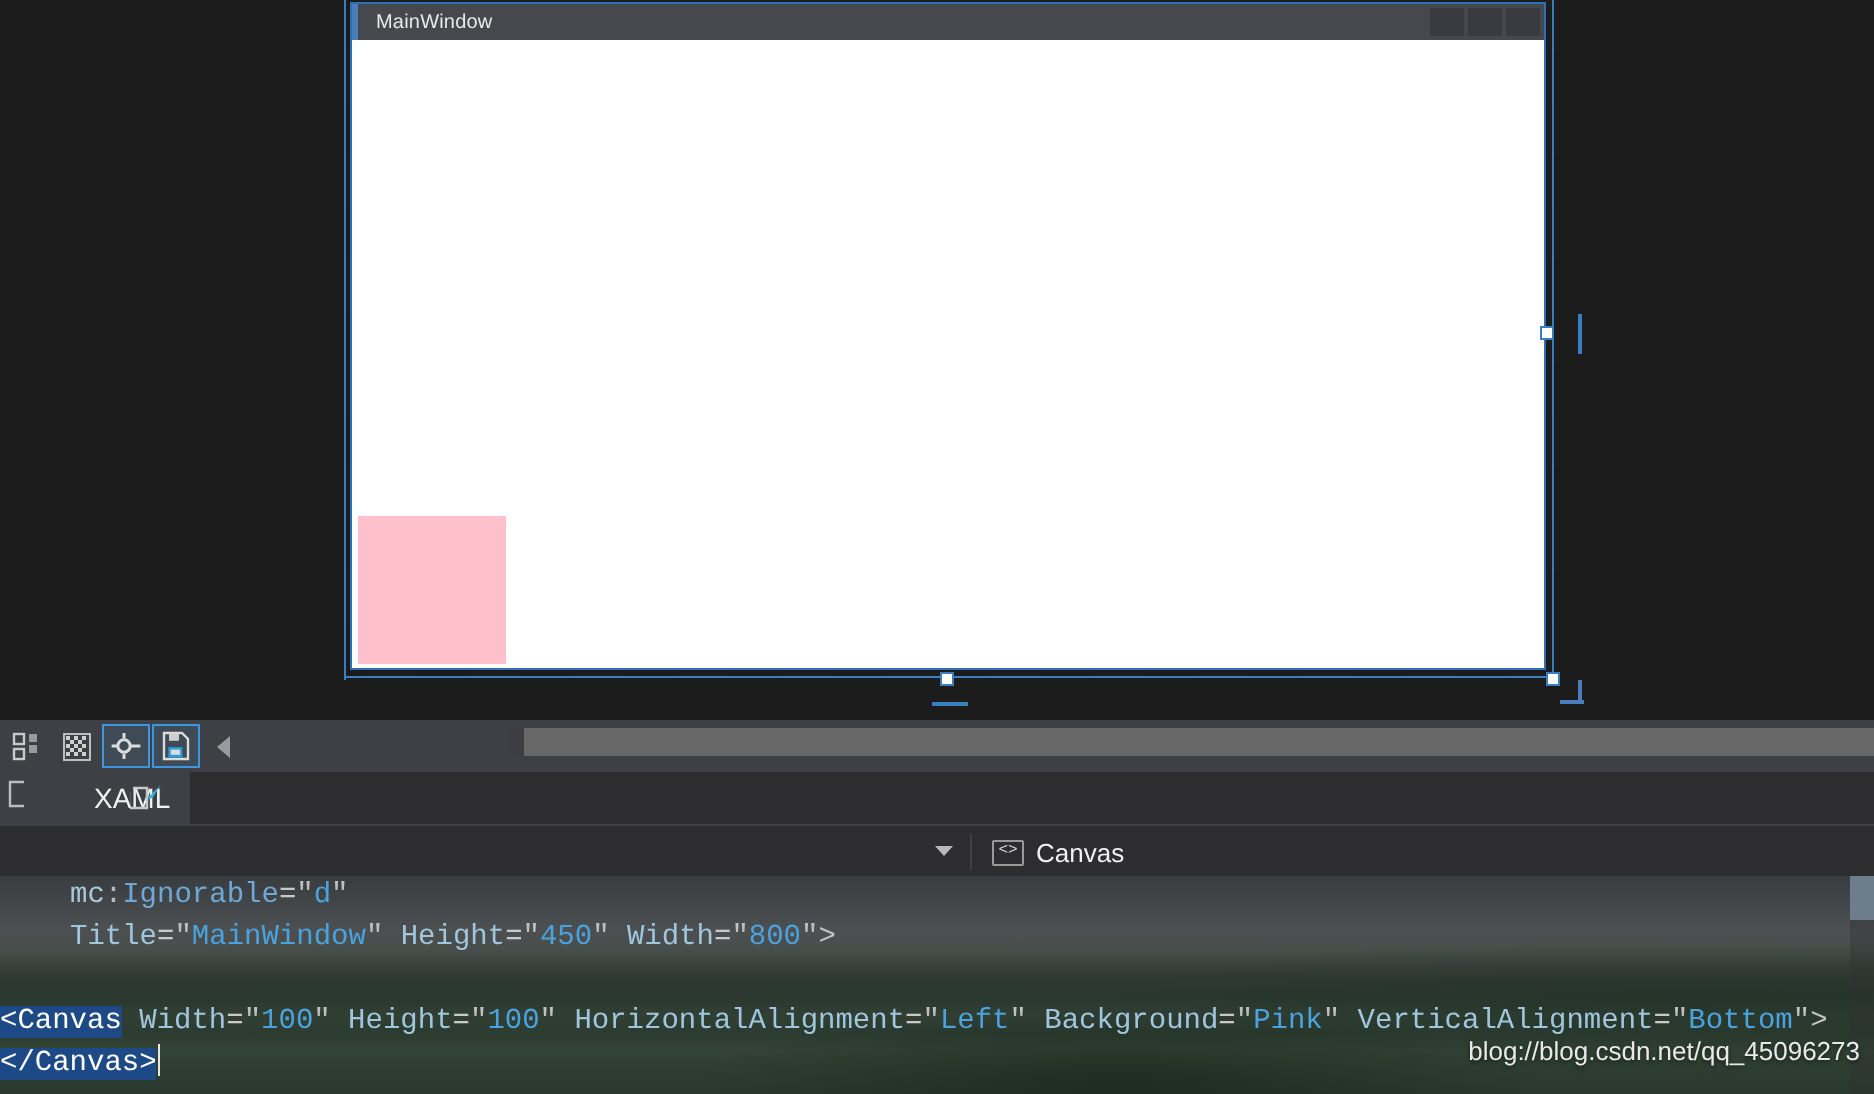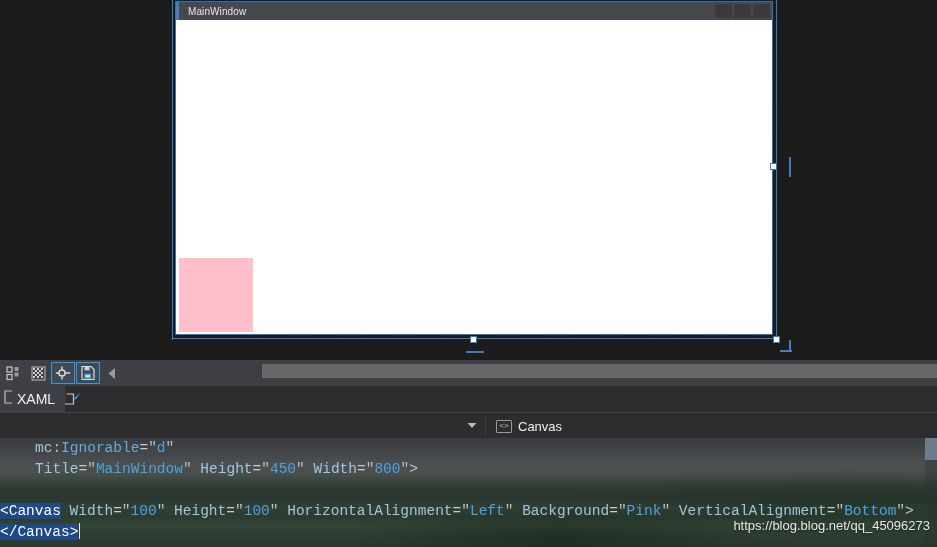--- a/index.html
+++ b/index.html
@@ -91,21 +91,21 @@
   
   .tabrow{
     position:absolute;left:0;top:386px;width:937px;height:26px;
     background:#2d2d30;
   }
   .tab{
     position:absolute;left:0;top:0;height:26px;
     display:flex;align-items:center;gap:4px;padding:0 10px 0 2px;
     background:#3f3f46;box-sizing:border-box;
   }
-  .tab-label{color:#f1f1f1;font-size:14px;}
+  .tab-label{color:#f1f1f1;font-size:14px;margin-left:30px;}
   .tab-popout{
     position:absolute;left:62px;top:3px;width:22px;height:20px;
     display:flex;align-items:center;justify-content:center;
   }
 
   
   .navbar{
     position:absolute;left:0;top:412px;width:937px;height:26px;
     background:#2d2d30;border-top:1px solid #3f3f46;
     display:flex;align-items:center;
@@ -319,16 +319,16 @@
     </div>
   </div>
 
   <div class="editor">
     <div class="editor-bg"></div>
     <div class="editor-dim"></div>
     <div class="code" id="code-root"><div class="ln" style="top: 0px;"><span class="ind" style="width: 35px;"></span><span class="tok-ns">mc</span><span class="tok-colon">:</span><span class="tok-attr2">Ignorable</span><span class="tok-eq">=</span><span class="tok-quote">"</span><span class="tok-val">d</span><span class="tok-quote">"</span></div><div class="ln" style="top: 21px;"><span class="ind" style="width: 35px;"></span><span class="tok-attr">Title</span><span class="tok-eq">=</span><span class="tok-quote">"</span><span class="tok-val">MainWindow</span><span class="tok-quote">"</span><span class="tok-attr"> Height</span><span class="tok-eq">=</span><span class="tok-quote">"</span><span class="tok-val">450</span><span class="tok-quote">"</span><span class="tok-attr"> Width</span><span class="tok-eq">=</span><span class="tok-quote">"</span><span class="tok-val">800</span><span class="tok-quote">"</span><span class="tok-brack">&gt;</span></div><div class="ln" style="top: 63px;"><span class="tok-brack sel-tag">&lt;</span><span class="tok-elem sel-tag">Canvas</span><span class="tok-attr"> Width</span><span class="tok-eq">=</span><span class="tok-quote">"</span><span class="tok-val">100</span><span class="tok-quote">"</span><span class="tok-attr"> Height</span><span class="tok-eq">=</span><span class="tok-quote">"</span><span class="tok-val">100</span><span class="tok-quote">"</span><span class="tok-attr"> HorizontalAlignment</span><span class="tok-eq">=</span><span class="tok-quote">"</span><span class="tok-val">Left</span><span class="tok-quote">"</span><span class="tok-attr"> Background</span><span class="tok-eq">=</span><span class="tok-quote">"</span><span class="tok-val">Pink</span><span class="tok-quote">"</span><span class="tok-attr"> VerticalAlignment</span><span class="tok-eq">=</span><span class="tok-quote">"</span><span class="tok-val">Bottom</span><span class="tok-quote">"</span><span class="tok-brack">&gt;</span></div><div class="ln" style="top: 84px;"><span class="tok-brack sel-tag">&lt;</span><span class="tok-brack sel-tag">/</span><span class="tok-elem sel-tag">Canvas</span><span class="tok-brack sel-tag">&gt;</span><span class="caret"></span></div></div>
     <div class="vscroll">
       <div class="vscroll-thumb"></div>
     </div>
-    <div class="watermark">https://blog.blog.net/qq_45096273</div>
+    <div class="watermark">blog://blog.csdn.net/qq_45096273</div>
   </div>
 
 </div>
 
 </body></html>

